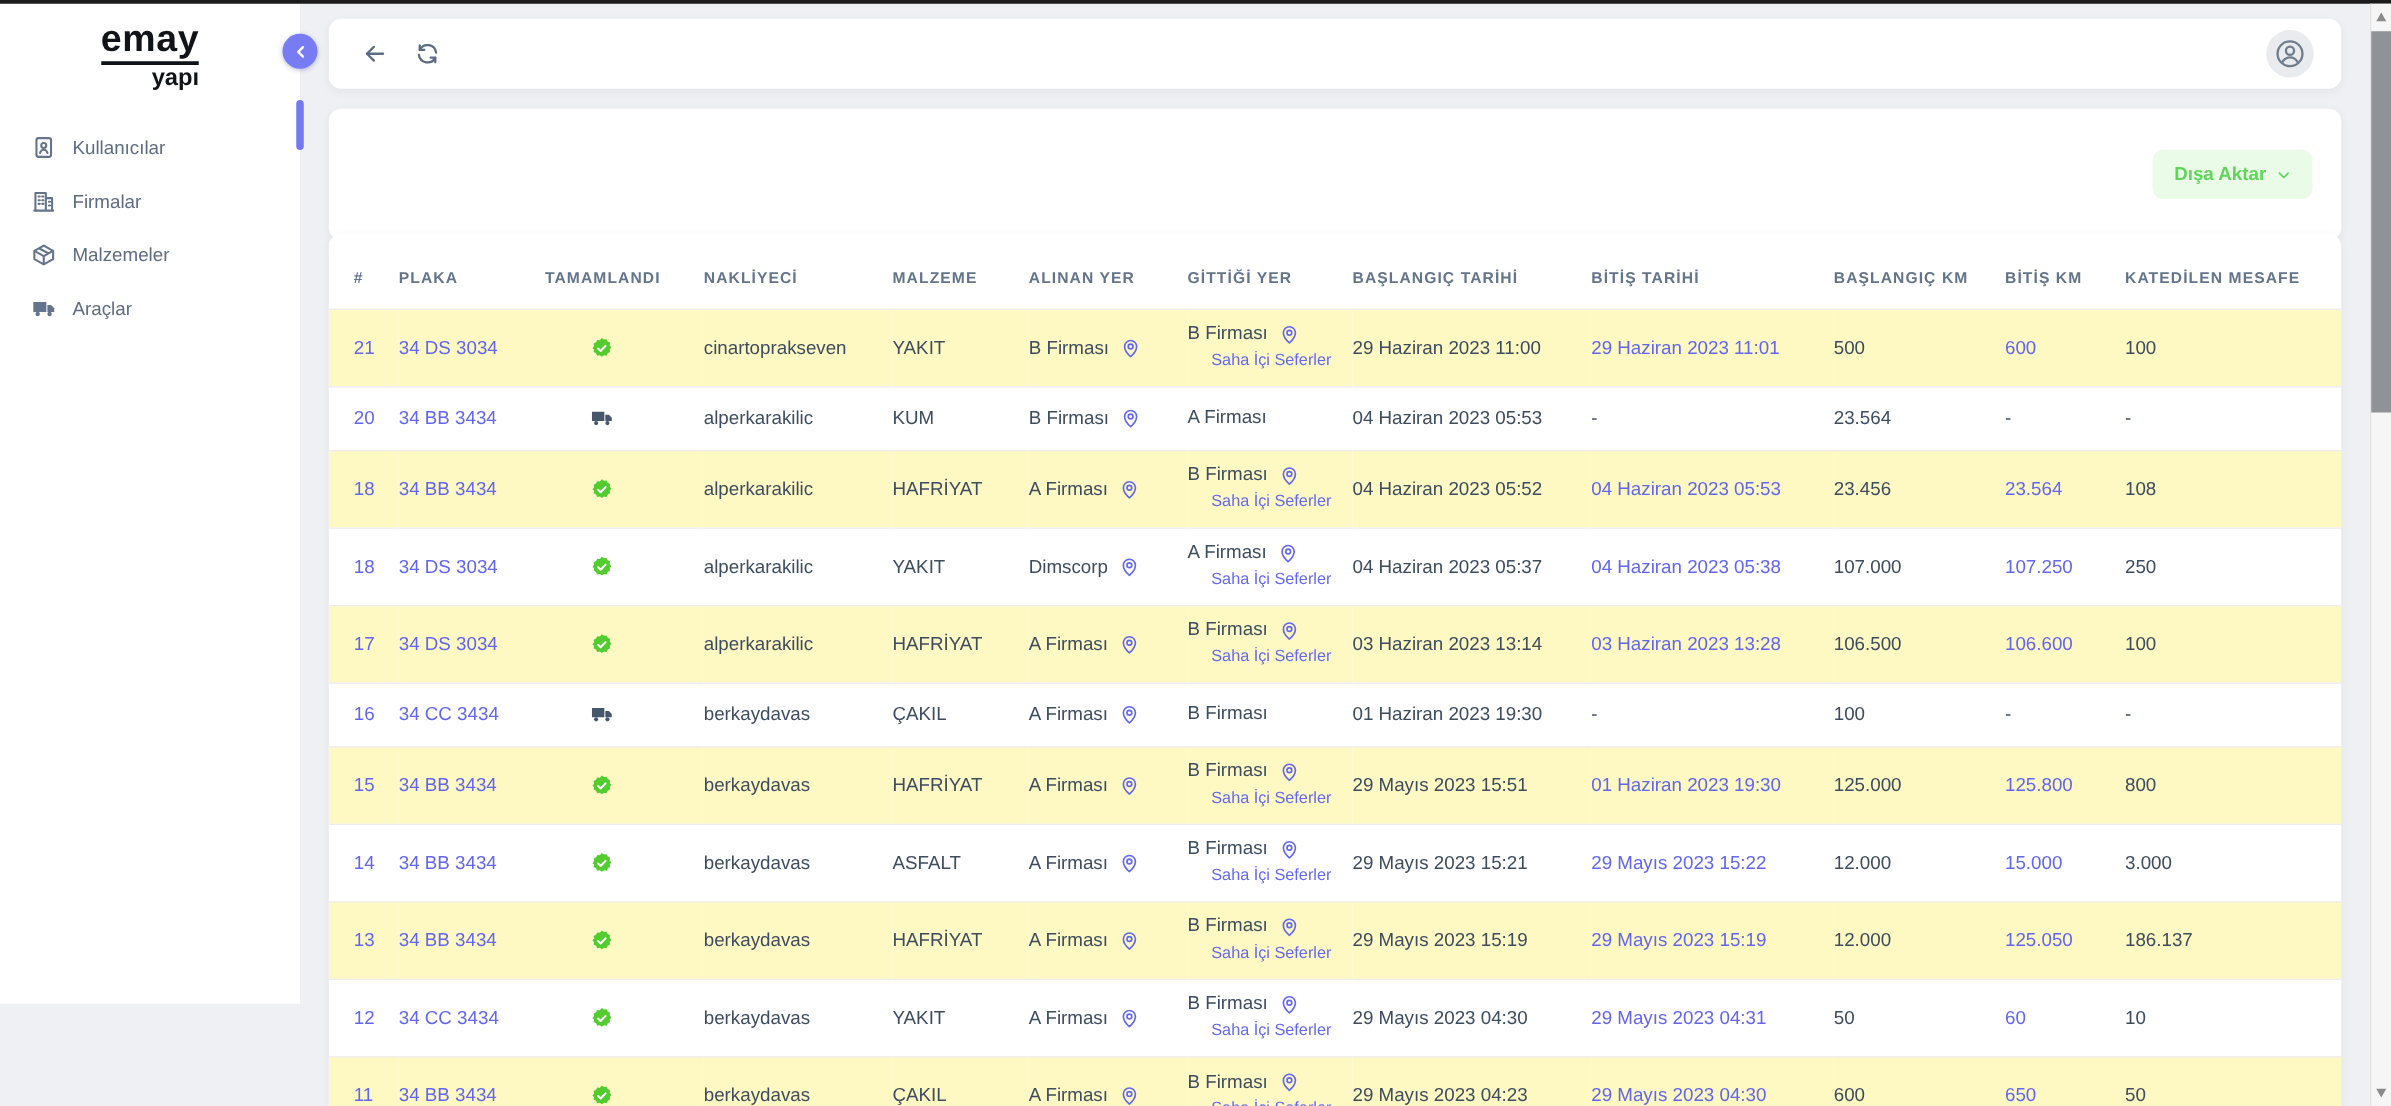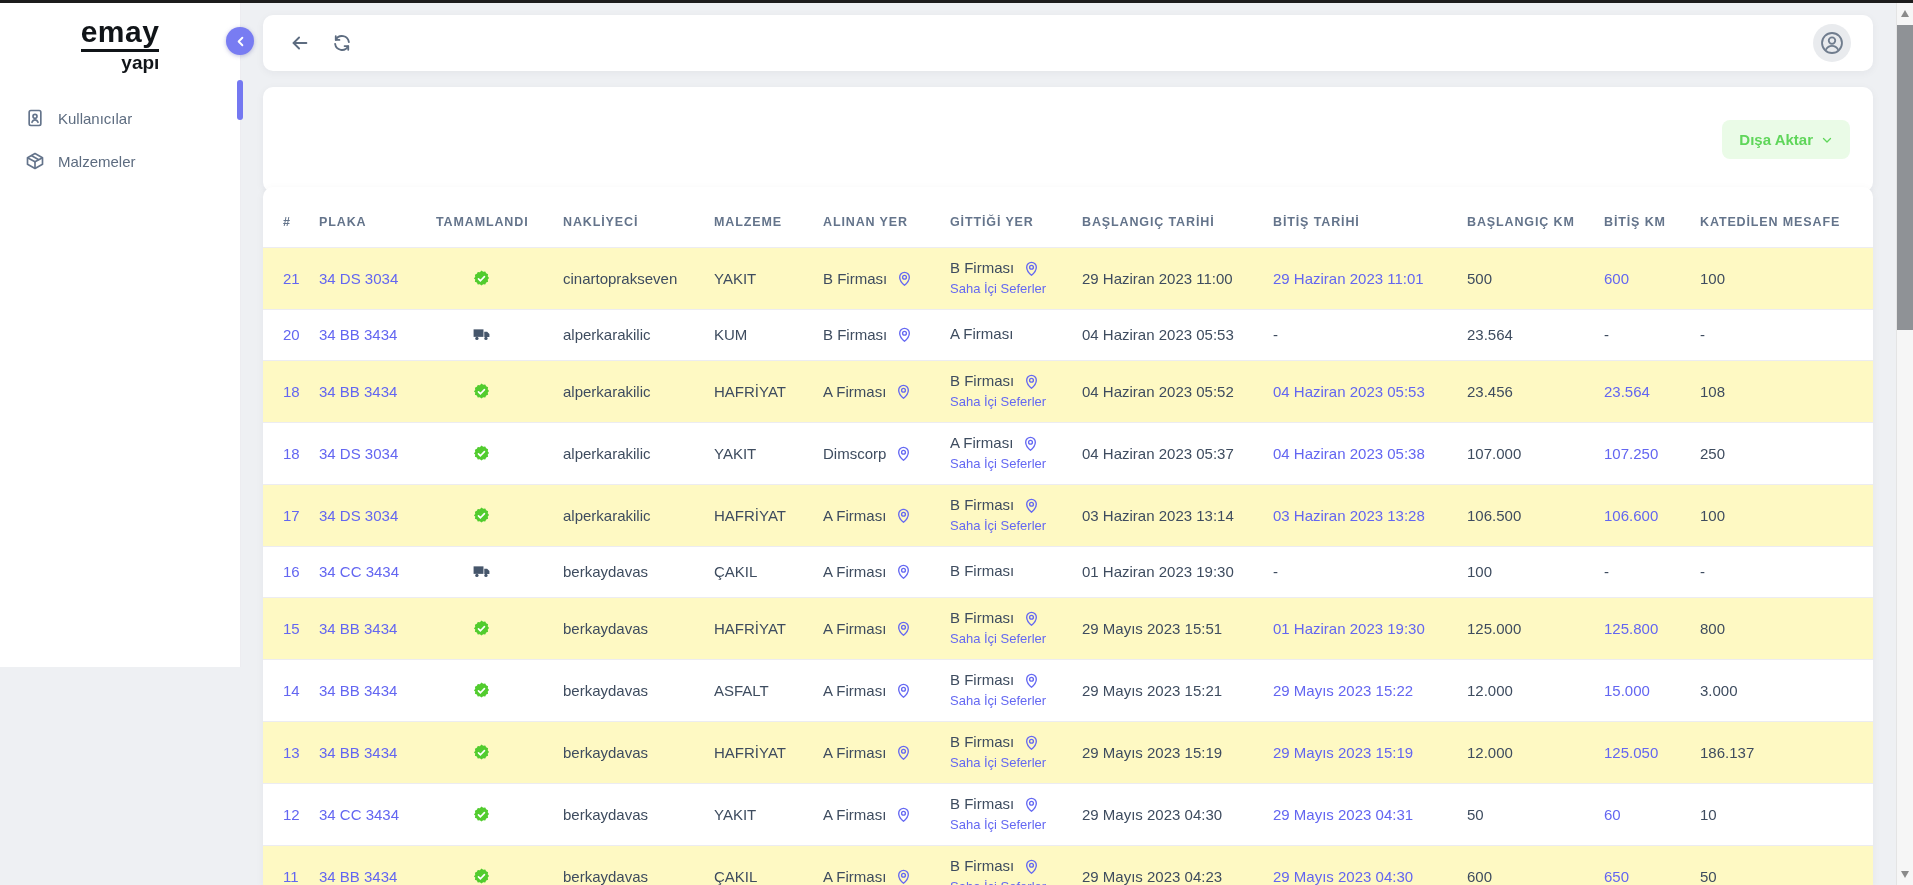--- a/index.html
+++ b/index.html
@@ -5,21 +5,21 @@
   * { margin:0; padding:0; box-sizing:border-box; }
   html,body { width:1913px; height:885px; overflow:hidden; }
   body {
     font-family:"Liberation Sans","DejaVu Sans",sans-serif;
     background:#eef0f3; position:relative; color:#3e4c5f;
   }
   .topline { position:absolute; top:0; left:0; width:100%; height:3px; background:#1c1c1c; z-index:50; }
 
   
   .sidebar {
-    position:absolute; left:0; top:0; width:241px; height:667px;
+    position:absolute; left:0; top:0; width:241px; height:803px;
     background:#ffffff; z-index:5; padding-top:16px;
     border-right:1px solid #ececf0;
   }
   .brand { width:100%; display:flex; justify-content:center; margin-bottom:24px; }
   .brand-inner { display:inline-block; }
   .brand-top { font-size:30px; font-weight:800; color:#101418; letter-spacing:.5px; border-bottom:3px solid #101418; padding-bottom:1px; line-height:1.05; }
   .brand-bottom { font-size:19px; font-weight:700; color:#101418; text-align:right; line-height:1.2; }
   .side-item {
     display:flex; align-items:center; gap:13px;
     margin:0 12px 3px 12px; padding:0 13px; height:40px;
@@ -75,21 +75,21 @@
   tbody tr.stripe { background:#fef9c3; }
   tr.tall { height:62px; } tr.short { height:51px; }
   a.plink { color:var(--accent); text-decoration:none; cursor:pointer; }
   .cell-status { padding-left:36px; }
   .status-icon { display:inline-block; width:19px; height:19px; vertical-align:middle; }
   .status-icon.truck { color:#46566b; }
   .place { display:inline-flex; align-items:center; gap:9px; }
   .pin { display:inline-block; width:17px; height:17px; color:#6468f2; }
   .pin svg { display:block; width:100%; height:100%; }
   .dest-wrap { line-height:1.25; }
-  .saha-link { display:inline-block; font-size:13px; color:#6468f2; text-decoration:none; margin-top:3px; cursor:pointer; }
+  .saha-link { display:inline-block; font-size:13px; color:#6468f2; text-decoration:none; margin-top:3px; cursor:pointer;margin-left:19px; }
 
   
   .vscroll { position:absolute; right:0; top:3px; bottom:0; width:17px; background:#f6f6f6; border-left:1px solid #e4e4e4; z-index:60; }
   .sb-up { position:absolute; top:7px; left:4px; width:0; height:0; border-left:4.5px solid transparent; border-right:4.5px solid transparent; border-bottom:7px solid #8a8a8a; }
   .sb-down { position:absolute; bottom:7px; left:4px; width:0; height:0; border-left:4.5px solid transparent; border-right:4.5px solid transparent; border-top:7px solid #8a8a8a; }
   .sb-thumb { position:absolute; top:22px; left:0; width:100%; height:305px; background:#8f9296; cursor:pointer; }
 </style>
 </head>
 <body>
 
@@ -109,27 +109,49 @@
             <rect x="5" y="3" width="14" height="18" rx="2"></rect>
             <circle cx="12" cy="10" r="2.4"></circle>
             <path d="M8.4 17.2c.7-2 2-3 3.6-3s2.9 1 3.6 3" stroke-linecap="round"></path>
           </svg>
         </span>
         <span>Kullanıcılar</span>
       </div>
       <div class="side-item">
         <span class="icon">
           <svg viewBox="0 0 24 24" fill="none" stroke="currentColor" stroke-width="2" stroke-linejoin="round">
+            <path d="M4 21V4h10v17"></path>
+            <path d="M14 9h6v12"></path>
+            <path d="M3 21h18" stroke-linecap="round"></path>
+            <path d="M7 7.5h1.2M7 11h1.2M7 14.5h1.2M10.5 7.5h1.2M10.5 11h1.2M10.5 14.5h1.2M17 12.5h1M17 16h1" stroke-linecap="round"></path>
+          </svg>
+        </span>
+        <span>Firmalar</span>
+      </div>
+      <div class="side-item">
+        <span class="icon">
+          <svg viewBox="0 0 24 24" fill="none" stroke="currentColor" stroke-width="2" stroke-linejoin="round">
             <path d="M12 3l9 5v8l-9 5-9-5V8z"></path>
             <path d="M3 8l9 5 9-5"></path>
             <path d="M12 13v8"></path>
             <path d="M7.5 5.5l9 5"></path>
           </svg>
         </span>
         <span>Malzemeler</span>
+      </div>
+      <div class="side-item">
+        <span class="icon">
+          <svg viewBox="0 0 24 24" fill="currentColor">
+            <path d="M2 5.5h12.5v9.5H2z"></path>
+            <path d="M15.5 8.5h3.6l2.9 3v3.5h-6.5z"></path>
+            <circle cx="6.2" cy="17" r="2.1"></circle>
+            <circle cx="17.6" cy="17" r="2.1"></circle>
+          </svg>
+        </span>
+        <span>Araçlar</span>
       </div>
     </nav>
 </aside>
 
 <div class="active-indicator"></div>
 <button class="collapse-btn">
   <svg viewBox="0 0 24 24" fill="none" stroke="#fff" stroke-width="3" stroke-linecap="round" stroke-linejoin="round">
       <path d="M15 6l-6 6 6 6"></path>
     </svg>
 </button>

